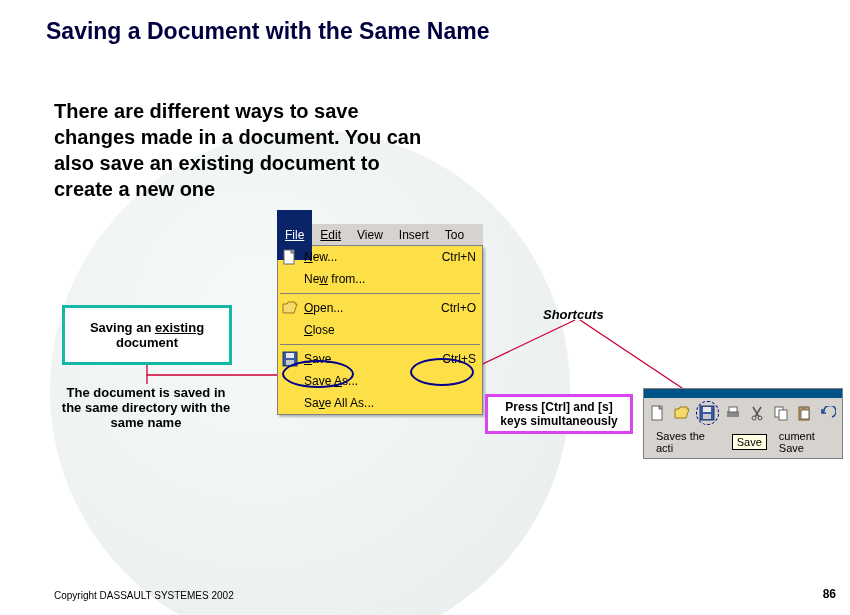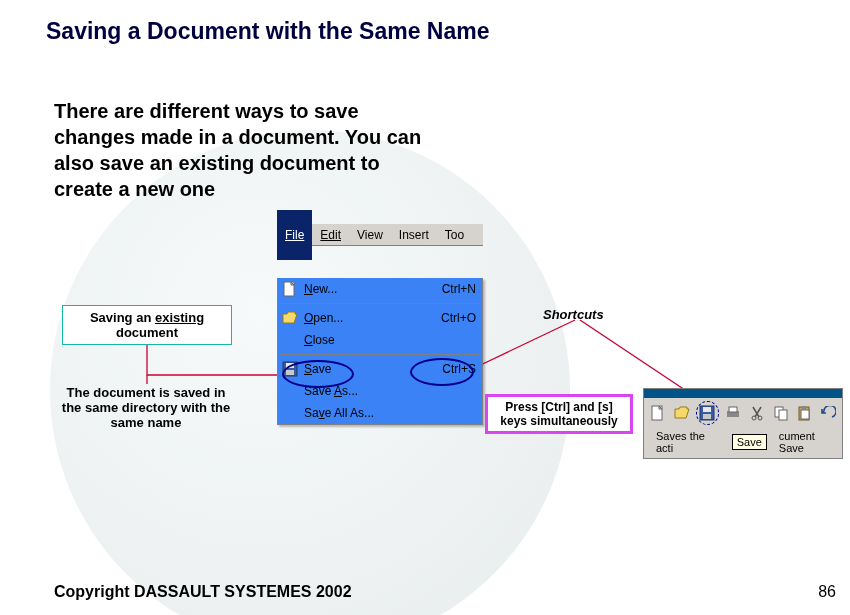--- a/index.html
+++ b/index.html
@@ -34,37 +34,37 @@
     left: 54px; top: 98px;
     width: 370px;
     font-size: 20px;
     font-weight: bold;
     color: #000;
     line-height: 1.3;
   }
   .copyright {
     position: absolute;
     left: 54px; bottom: 14px;
-    font-size: 16px;
-    font-weight: bold;
+    font-size: 10px;
+    font-weight: normal;
   }
   .pagenum {
     position: absolute;
     right: 14px; bottom: 14px;
-    font-size: 16px;
-    font-weight: normal;
+    font-size: 12px;
+    font-weight: bold;
   }
   
   .ann1 {
     position: absolute;
     left: 62px; top: 305px;
     width: 170px;
     background: #fff;
-    border: 1px solid #14b8a6;
-    padding: 4px 6px;
+    border: 3px solid #14b8a6;
+    padding: 12px 6px;
     font-size: 13px;
     font-weight: bold;
     text-align: center;
     z-index: 5;
   }
   .ann1 u { text-decoration: underline; }
   .ann2 {
     position: absolute;
     left: 56px; top: 385px;
     width: 180px;
@@ -90,25 +90,24 @@
   }
   .menubar-item {
     padding: 18px 8px;
   }
   .menubar-item.active {
     background: #0a246a;
     color: #fff;
   }
   .menubar-item .u { text-decoration: underline; }
   .dropdown {
-    background: #3b82f6;
+    background: #fde047;
     border: 1px solid #808080;
     border-top: none;
     box-shadow: 2px 2px 2px rgba(0,0,0,.25);
-    margin-top: 32px;
   }
   .mi {
     display: flex;
     align-items: center;
     height: 22px;
     padding: 0 6px 0 2px;
   }
   .mi .icon {
     width: 20px; height: 18px;
     display: flex; align-items: center; justify-content: center;
@@ -246,20 +245,24 @@
     <div class="mi">
       <span class="icon">
         <svg width="14" height="16">
             <rect x="1" y="1" width="10" height="14" fill="#fff" stroke="#666"></rect>
             <path d="M8 1 L11 4 L8 4 Z" fill="#ccc" stroke="#666"></path>
           </svg>
       </span>
       <span class="lbl"><span class="u">N</span><span>ew...</span></span>
       <span class="sc">Ctrl+N</span>
     </div>
+    <div class="mi">
+      <span class="icon"></span>
+      <span class="lbl"><span>Ne</span><span class="u">w</span><span> from...</span></span>
+    </div>
     <div class="mi sep"></div>
     <div class="mi">
       <span class="icon">
         <svg width="16" height="14">
             <path d="M1 3 L5 3 L6 1 L13 1 L13 3 L15 3 L12 12 L1 12 Z" fill="#f5d96b" stroke="#9a7b1a"></path>
           </svg>
       </span>
       <span class="lbl"><span class="u">O</span><span>pen...</span></span>
       <span class="sc">Ctrl+O</span>
     </div>

